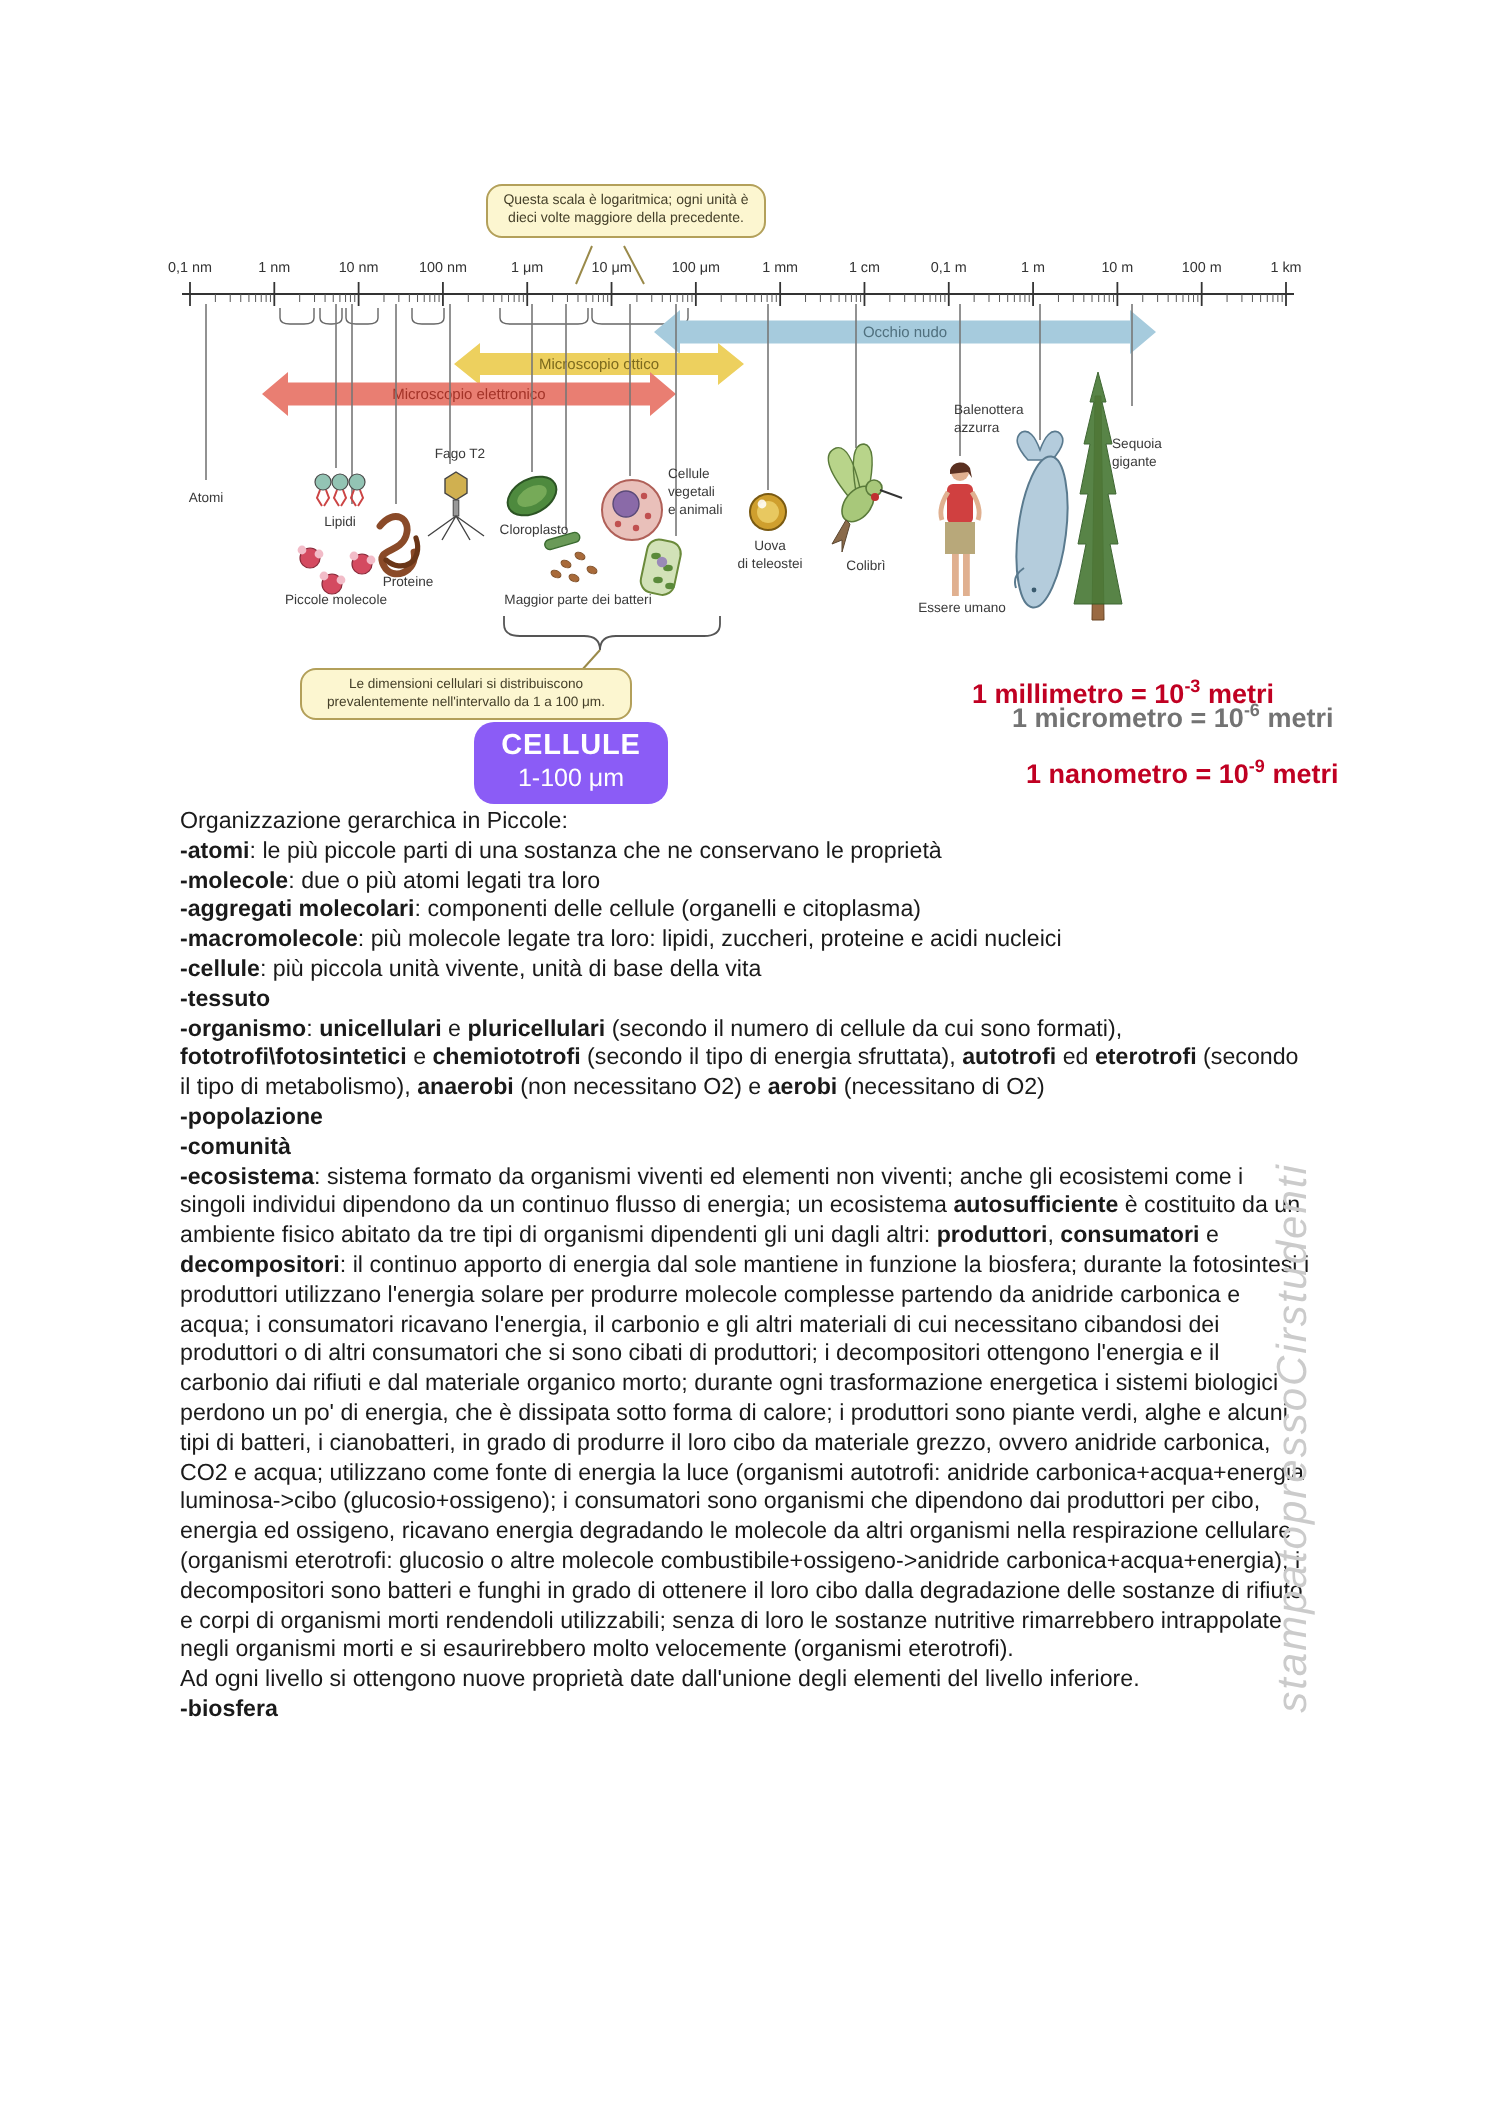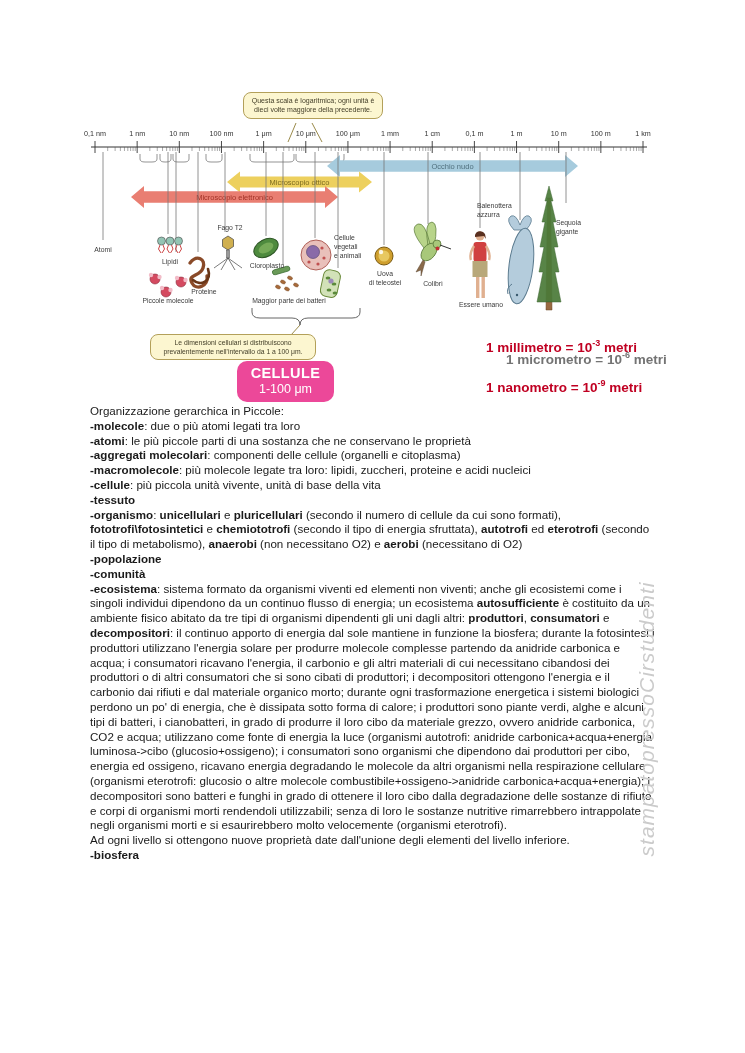--- a/index.html
+++ b/index.html
@@ -255,32 +255,32 @@
       <path d="M512,284 q-6,4 -4,10" stroke="#5a7a8e" stroke-width="1" fill="none"></path>
       <circle cx="517" cy="295" r="1.2" fill="#3a5a6e"></circle>
       <path d="M546,310 L547.5,198 L550.5,198 L552,310 z" fill="#9a6a42" stroke="#6a4422" stroke-width="0.5"></path>
       <polygon points="549,186 553,201 551,201 556,222 553,222 558,247 554,247 559,272 555,272 561,302 537,302 543,272 539,272 544,247 540,247 545,222 542,222 547,201 545,201" fill="#4a7a38" stroke="#2f5a22" stroke-width="0.5" opacity="0.92"></polygon>
     </svg>
 
   <div class="callout top-callout">Questa scala è logaritmica; ogni unità è dieci volte maggiore della precedente.</div>
 
   <div class="callout bottom-callout">Le dimensioni cellulari si distribuiscono prevalentemente nell'intervallo da 1 a 100 μm.</div>
 
-  <div class="cells-box" style="background: #ec4899;">
+  <div class="cells-box" style="background: #8b5cf6;">
     <div class="t1">CELLULE</div>
     <div class="t2">1-100 μm</div>
   </div>
 
   <div class="conv c0" style="color: rgb(192, 0, 34);">
     <span>1 millimetro = 10</span><sup>-3</sup><span> metri</span>
   </div>
   <div class="conv c1" style="color: #737373; margin-left: 20px;">
     <span>1 micrometro = 10</span><sup>-6</sup><span> metri</span>
   </div>
-  <div class="conv c2" style="color: rgb(192, 0, 34);">
+  <div class="conv c2" style="color: rgb(192, 0, 34); margin-left: 27px;">
     <span>1 nanometro = 10</span><sup>-9</sup><span> metri</span>
   </div>
 
   <div id="orgLabels">
       <div class="org-label" style="left: 103px; top: 246px;">Atomi</div>
       <div class="org-label" style="left: 170px; top: 258px;">Lipidi</div>
       <div class="org-label" style="left: 168px; top: 297px;">Piccole molecole</div>
       <div class="org-label" style="left: 204px; top: 288px;">Proteine</div>
       <div class="org-label" style="left: 230px; top: 224px;">Fago T2</div>
       <div class="org-label" style="left: 267px; top: 262px;">Cloroplasto</div>
@@ -294,22 +294,22 @@
       <div class="org-label" style="left: 481px; top: 301px;">Essere umano</div>
       <div class="org-label left" style="left: 477px; top: 202px;">Balenottera
 azzurra</div>
       <div class="org-label left" style="left: 556px; top: 219px;">Sequoia
 gigante</div>
     </div>
 
   <div class="doc">
     <div class="para">Organizzazione gerarchica in Piccole:</div>
     <div id="paras">
+        <div class="para"><span style="font-weight: bold;">-atomi</span><span>: le più piccole parti di una sostanza che ne conservano le proprietà</span></div>
         <div class="para"><span style="font-weight: bold;">-molecole</span><span>: due o più atomi legati tra loro</span></div>
-        <div class="para"><span style="font-weight: bold;">-atomi</span><span>: le più piccole parti di una sostanza che ne conservano le proprietà</span></div>
         <div class="para"><span style="font-weight: bold;">-aggregati molecolari</span><span>: componenti delle cellule (organelli e citoplasma)</span></div>
         <div class="para"><span style="font-weight: bold;">-macromolecole</span><span>: più molecole legate tra loro: lipidi, zuccheri, proteine e acidi nucleici</span></div>
         <div class="para"><span style="font-weight: bold;">-cellule</span><span>: più piccola unità vivente, unità di base della vita</span></div>
         <div class="para"><span style="font-weight: bold;">-tessuto</span></div>
         <div class="para"><span style="font-weight: bold;">-organismo</span><span>: </span><span style="font-weight: bold;">unicellulari</span><span> e </span><span style="font-weight: bold;">pluricellulari</span><span> (secondo il numero di cellule da cui sono formati), </span><span style="font-weight: bold;">fototrofi\fotosintetici</span><span> e </span><span style="font-weight: bold;">chemiototrofi</span><span> (secondo il tipo di energia sfruttata), </span><span style="font-weight: bold;">autotrofi</span><span> ed </span><span style="font-weight: bold;">eterotrofi</span><span> (secondo il tipo di metabolismo), </span><span style="font-weight: bold;">anaerobi</span><span> (non necessitano O2) e </span><span style="font-weight: bold;">aerobi</span><span> (necessitano di O2)</span></div>
         <div class="para"><span style="font-weight: bold;">-popolazione</span></div>
         <div class="para"><span style="font-weight: bold;">-comunità</span></div>
         <div class="para"><span style="font-weight: bold;">-ecosistema</span><span>: sistema formato da organismi viventi ed elementi non viventi; anche gli ecosistemi come i singoli individui dipendono da un continuo flusso di energia; un ecosistema </span><span style="font-weight: bold;">autosufficiente</span><span> è costituito da un ambiente fisico abitato da tre tipi di organismi dipendenti gli uni dagli altri: </span><span style="font-weight: bold;">produttori</span><span>, </span><span style="font-weight: bold;">consumatori</span><span> e </span><span style="font-weight: bold;">decompositori</span><span>: il continuo apporto di energia dal sole mantiene in funzione la biosfera; durante la fotosintesi i produttori utilizzano l'energia solare per produrre molecole complesse partendo da anidride carbonica e acqua; i consumatori ricavano l'energia, il carbonio e gli altri materiali di cui necessitano cibandosi dei produttori o di altri consumatori che si sono cibati di produttori; i decompositori ottengono l'energia e il carbonio dai rifiuti e dal materiale organico morto; durante ogni trasformazione energetica i sistemi biologici perdono un po' di energia, che è dissipata sotto forma di calore; i produttori sono piante verdi, alghe e alcuni tipi di batteri, i cianobatteri, in grado di produrre il loro cibo da materiale grezzo, ovvero anidride carbonica, CO2 e acqua; utilizzano come fonte di energia la luce (organismi autotrofi: anidride carbonica+acqua+energia luminosa-&gt;cibo (glucosio+ossigeno); i consumatori sono organismi che dipendono dai produttori per cibo, energia ed ossigeno, ricavano energia degradando le molecole da altri organismi nella respirazione cellulare (organismi eterotrofi: glucosio o altre molecole combustibile+ossigeno-&gt;anidride carbonica+acqua+energia); i decompositori sono batteri e funghi in grado di ottenere il loro cibo dalla degradazione delle sostanze di rifiuto e corpi di organismi morti rendendoli utilizzabili; senza di loro le sostanze nutritive rimarrebbero intrappolate negli organismi morti e si esaurirebbero molto velocemente (organismi eterotrofi).</span></div>
         <div class="para"><span>Ad ogni livello si ottengono nuove proprietà date dall'unione degli elementi del livello inferiore.</span></div>
         <div class="para"><span style="font-weight: bold;">-biosfera</span></div>

